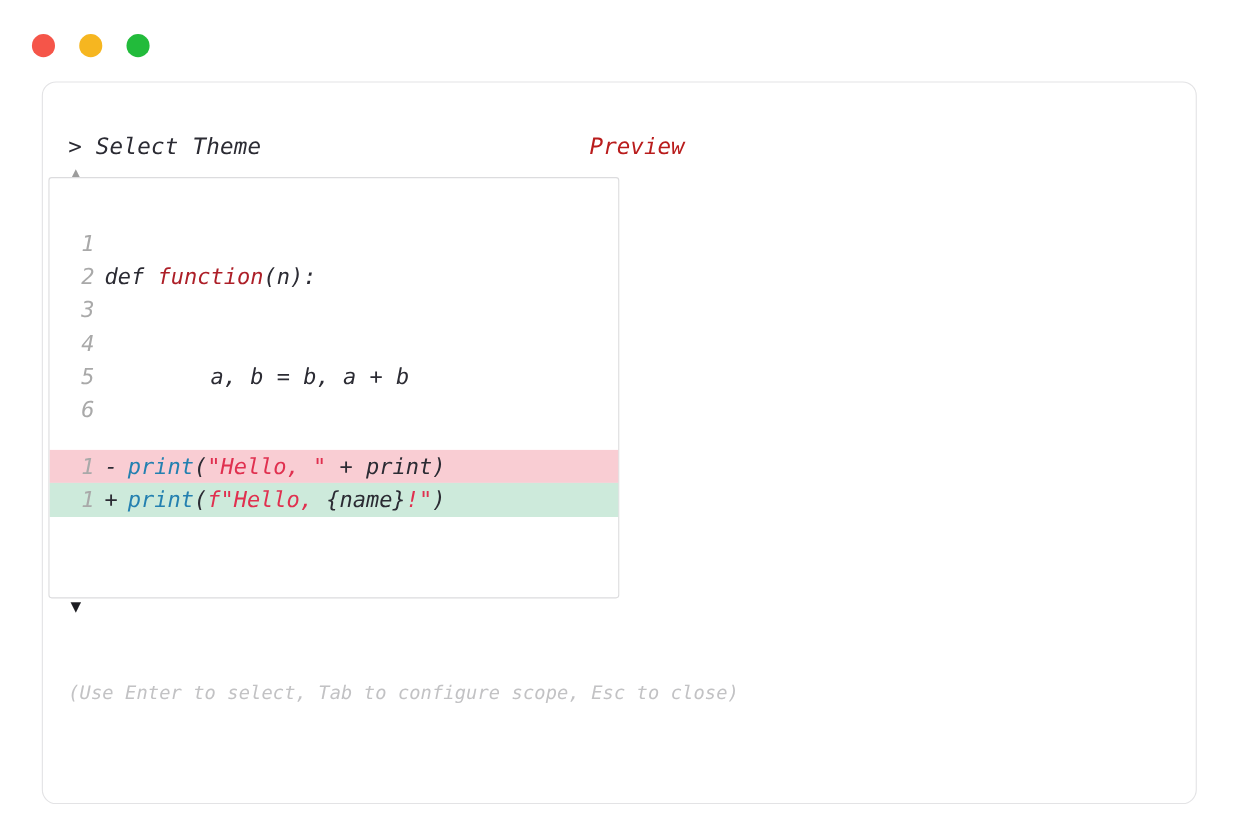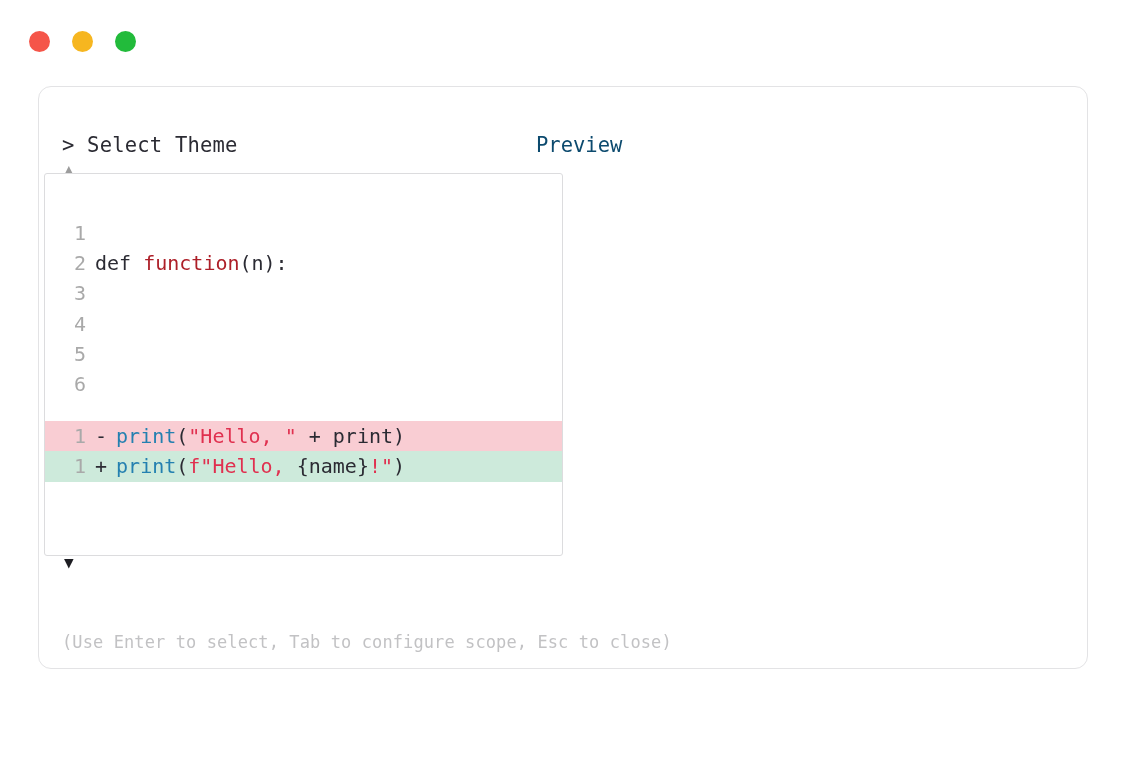--- a/index.html
+++ b/index.html
@@ -28,27 +28,28 @@
     border-radius: 50%;
   }
   .dot-red    { background: #f55549; }
   .dot-amber  { background: #f6b620; }
   .dot-green  { background: #22bb3b; }
 
   
   .card {
     position: absolute;
     left: 38px;
-    top: 86px;
+    top: 74px;
     width: 1050px;
-    height: 583px;
+    height: 657px;
     box-sizing: border-box;
     border: 1.5px solid #e3e3e5;
     border-radius: 13px;
     background: #ffffff;
+    font-style: italic;
   }
 
   .card-inner {
     position: absolute;
     left: 0; top: 0; right: 0; bottom: 0;
   }
 
   
   .left-col {
     position: absolute;
@@ -120,21 +121,21 @@
   }
 
   
   .right-col {
     position: absolute;
     left: 497px;
     top: 46px;
   }
   .preview-label {
     font-size: 20.5px;
-    color: #0c4a6e;
+    color: #b91c1c;
     line-height: 24px;
     white-space: pre;
   }
   .preview-panel {
     position: absolute;
     left: 5px;
     top: 86px;
     width: 519px;
     height: 383px;
     box-sizing: border-box;
@@ -235,21 +236,21 @@
     <div class="right-col">
       <div class="preview-label">Preview</div>
     </div>
 
     <div class="preview-panel">
       <div class="code-area">
           <div class="code-line"><span class="ln">1</span></div>
           <div class="code-line"><span class="ln">2</span><span class="code-text"><span class="tok-plain">def </span><span class="tok-func">function</span><span class="tok-plain">(n):</span></span></div>
           <div class="code-line"><span class="ln">3</span></div>
           <div class="code-line"><span class="ln">4</span></div>
-          <div class="code-line"><span class="ln">5</span></div>
+          <div class="code-line"><span class="ln">5</span><span class="code-text"><span class="tok-plain">        a, b = b, a + b</span></span></div>
           <div class="code-line"><span class="ln">6</span></div>
           <div class="spacer-line"></div>
           <div class="diff-line diff-del"><span class="ln">1</span><span class="diff-marker">-</span><span><span class="tok-builtin">print</span><span class="tok-plain">(</span><span class="tok-str">"Hello, "</span><span class="tok-plain"> + print)</span></span></div>
           <div class="diff-line diff-add"><span class="ln">1</span><span class="diff-marker">+</span><span><span class="tok-builtin">print</span><span class="tok-plain">(</span><span class="tok-str">f"Hello, </span><span class="tok-plain">{name}</span><span class="tok-str">!"</span><span class="tok-plain">)</span></span></div>
         </div>
     </div>
 
   </div>
 </div>
 

